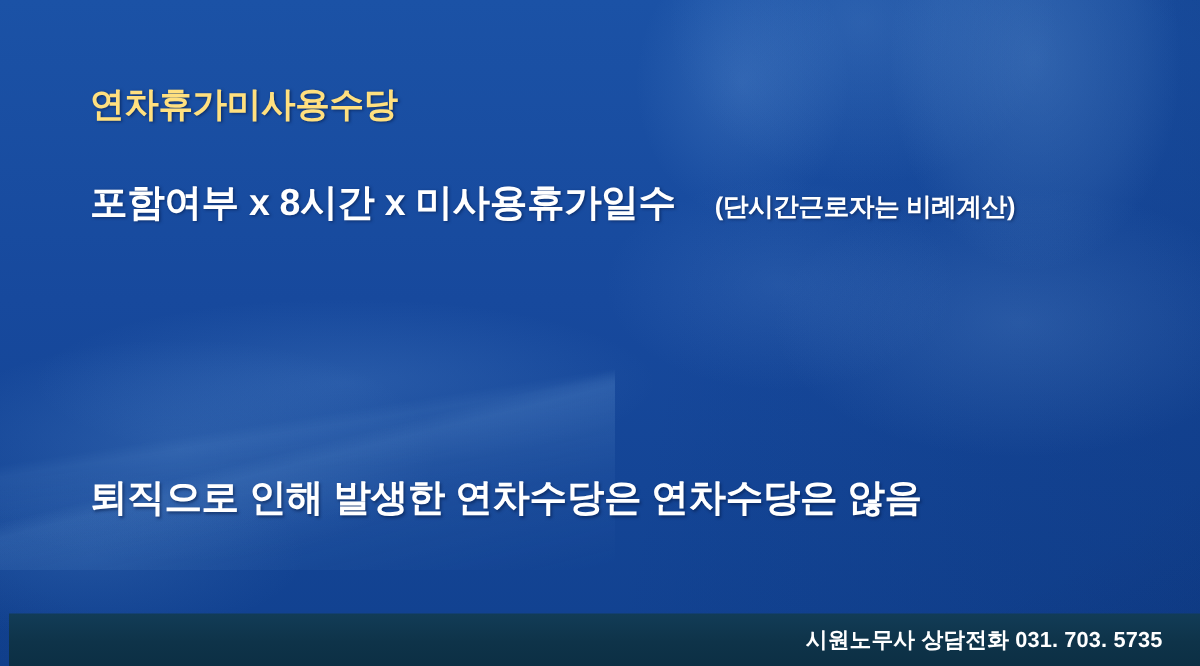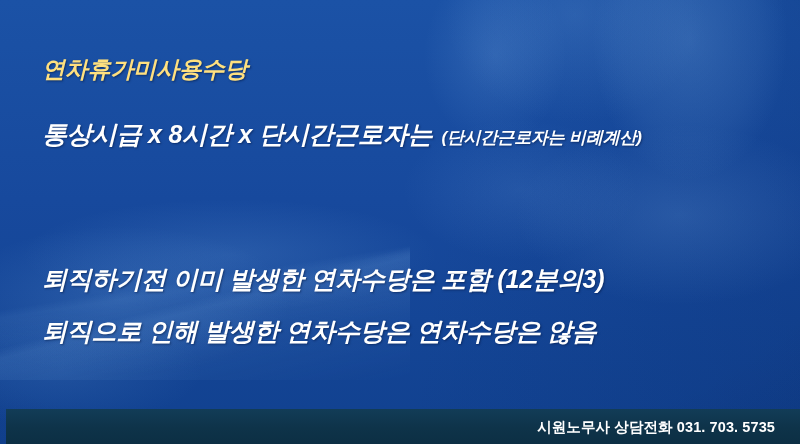--- a/index.html
+++ b/index.html
@@ -59,25 +59,24 @@
   .bg-vignette {
     position: absolute;
     inset: 0;
     background: radial-gradient(115% 115% at 45% 40%, rgba(0,0,0,0) 55%, rgba(6,30,80,0.30) 100%);
     pointer-events: none;
   }
 
   
   .content {
     position: absolute;
-    left: 0;
+    left: 18px;
     top: 0;
     width: 736px;
     height: 409px;
-    font-style: italic;
   }
 
   .line {
     position: absolute;
     left: 42px;
     white-space: nowrap;
     font-weight: bold;
     letter-spacing: -0.2px;
   }
 
@@ -87,21 +86,21 @@
     text-shadow: 1px 1px 2px rgba(0,20,60,0.55);
   }
   .body-line {
     color: #ffffff;
     font-size: 25px;
     text-shadow: 1px 1px 2px rgba(0,20,60,0.5);
   }
   .note {
     font-size: 17px;
     font-weight: bold;
-    margin-left: 9px;
+    margin-left: 26px;
     color: #ffffff;
   }
 
   #line-heading-1 { top: 54px; }
   #line-formula   { top: 118px; }
   #line-heading-2 { top: 200px; }
   #line-included  { top: 263px; }
   #line-excluded  { top: 315px; }
 
   
@@ -133,25 +132,24 @@
 
   <div class="bg-photo"></div>
   <div class="bg-streaks"></div>
   <div class="bg-vignette"></div>
 
   <div class="content">
 
     <div class="line heading" id="line-heading-1">연차휴가미사용수당</div>
 
     <div class="line body-line" id="line-formula">
-      <span>통상시급 x 8시간 x 단시간근로자는</span><span class="note">(단시간근로자는 비례계산)</span>
+      <span>포함여부 x 8시간 x 미사용휴가일수</span><span class="note">(단시간근로자는 비례계산)</span>
     </div>
 
 
-    <div class="line body-line" id="line-included">퇴직하기전 이미 발생한 연차수당은 포함 (12분의3)</div>
 
     <div class="line body-line" id="line-excluded">퇴직으로 인해 발생한 연차수당은 연차수당은 않음</div>
 
   </div>
 
   <div class="footer-bar">
     <div class="footer-text">시원노무사 상담전화 031. 703. 5735</div>
   </div>
 
 </div>

